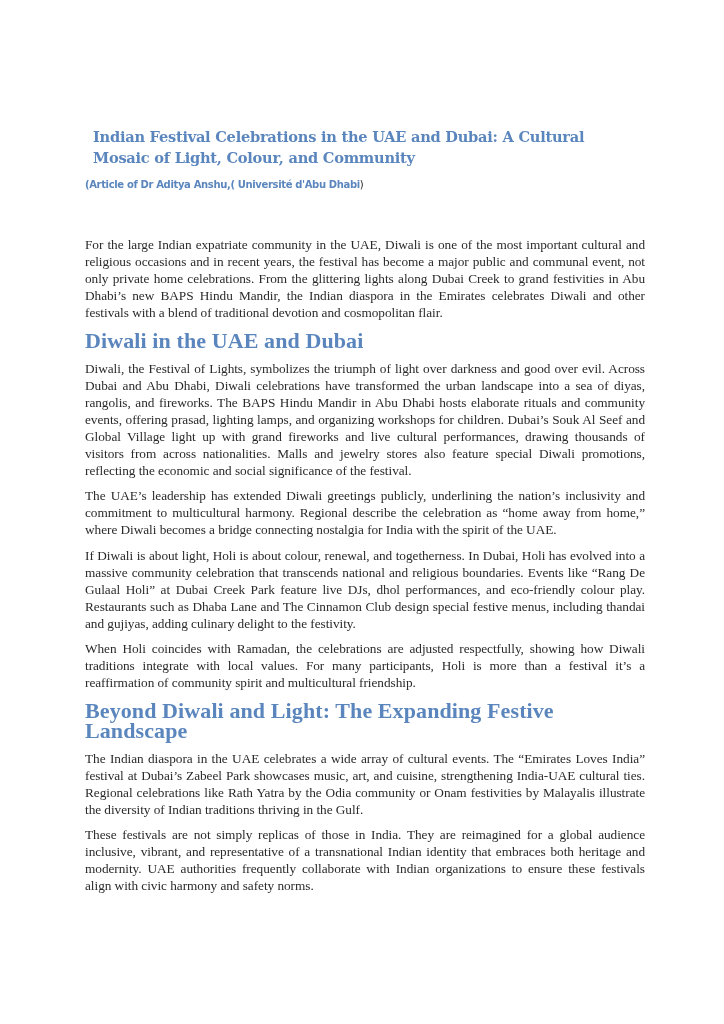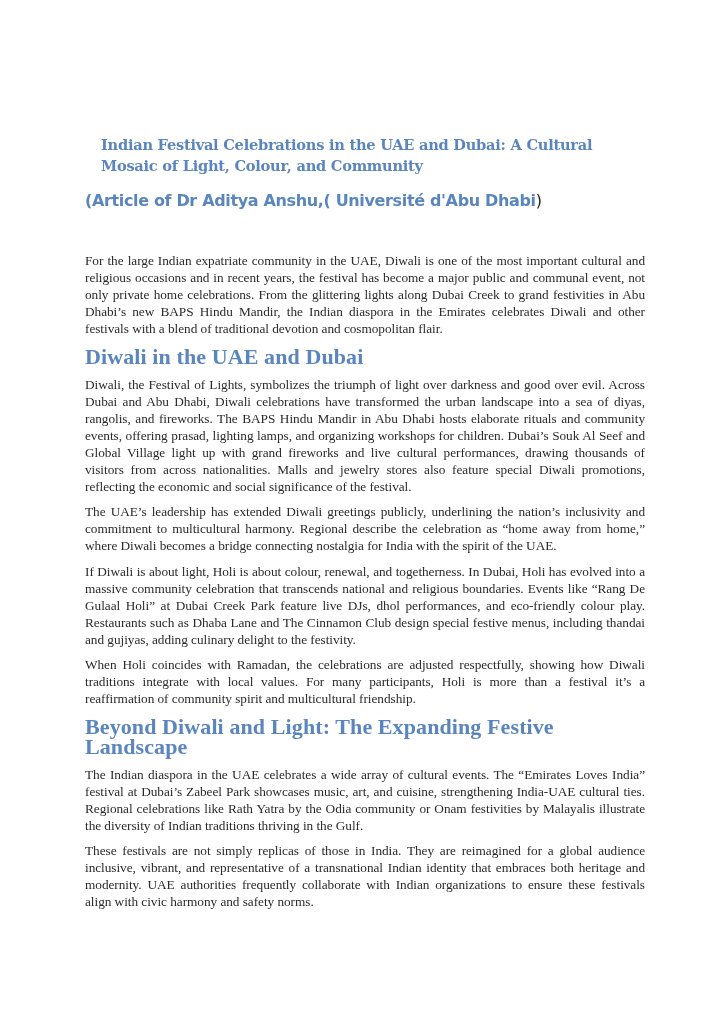--- a/index.html
+++ b/index.html
@@ -2,25 +2,25 @@
 <html><head>
   <meta charset="utf-8">
   <style>
     html, body { margin: 0; padding: 0; background: #ffffff; }
     body { width: 724px; height: 1024px; position: relative; overflow: hidden; }
     .page { position: absolute; left: 0; top: 0; width: 724px; height: 1024px; background: #fff; }
     .content { position: absolute; left: 85px; top: 118px; width: 560px; }
     .title {
       font-family: "DejaVu Serif", "Liberation Serif", serif;
       color: #5b86bd; font-weight: bold; font-size: 14.6px; line-height: 21px;
-      margin: 16px; letter-spacing: -0.25px;
+      margin: 8px; letter-spacing: -0.25px;
     }
     .byline {
       font-family: "DejaVu Sans", sans-serif;
-      color: #5b86bd; font-weight: bold; font-size: 16px; line-height: 18px;
+      color: #5b86bd; font-weight: bold; font-size: 10px; line-height: 18px;
       margin: 7px 0 0 0; letter-spacing: -0.35px;
     }
     .byline .paren { color: #222; font-weight: normal; }
     .para {
       font-family: "Liberation Serif", serif;
       color: #2a2a2a; font-size: 13.3px; line-height: 17px;
       text-align: justify; margin: 0; letter-spacing: -0.05px;
     }
     .h2 {
       font-family: "Liberation Serif", serif;

